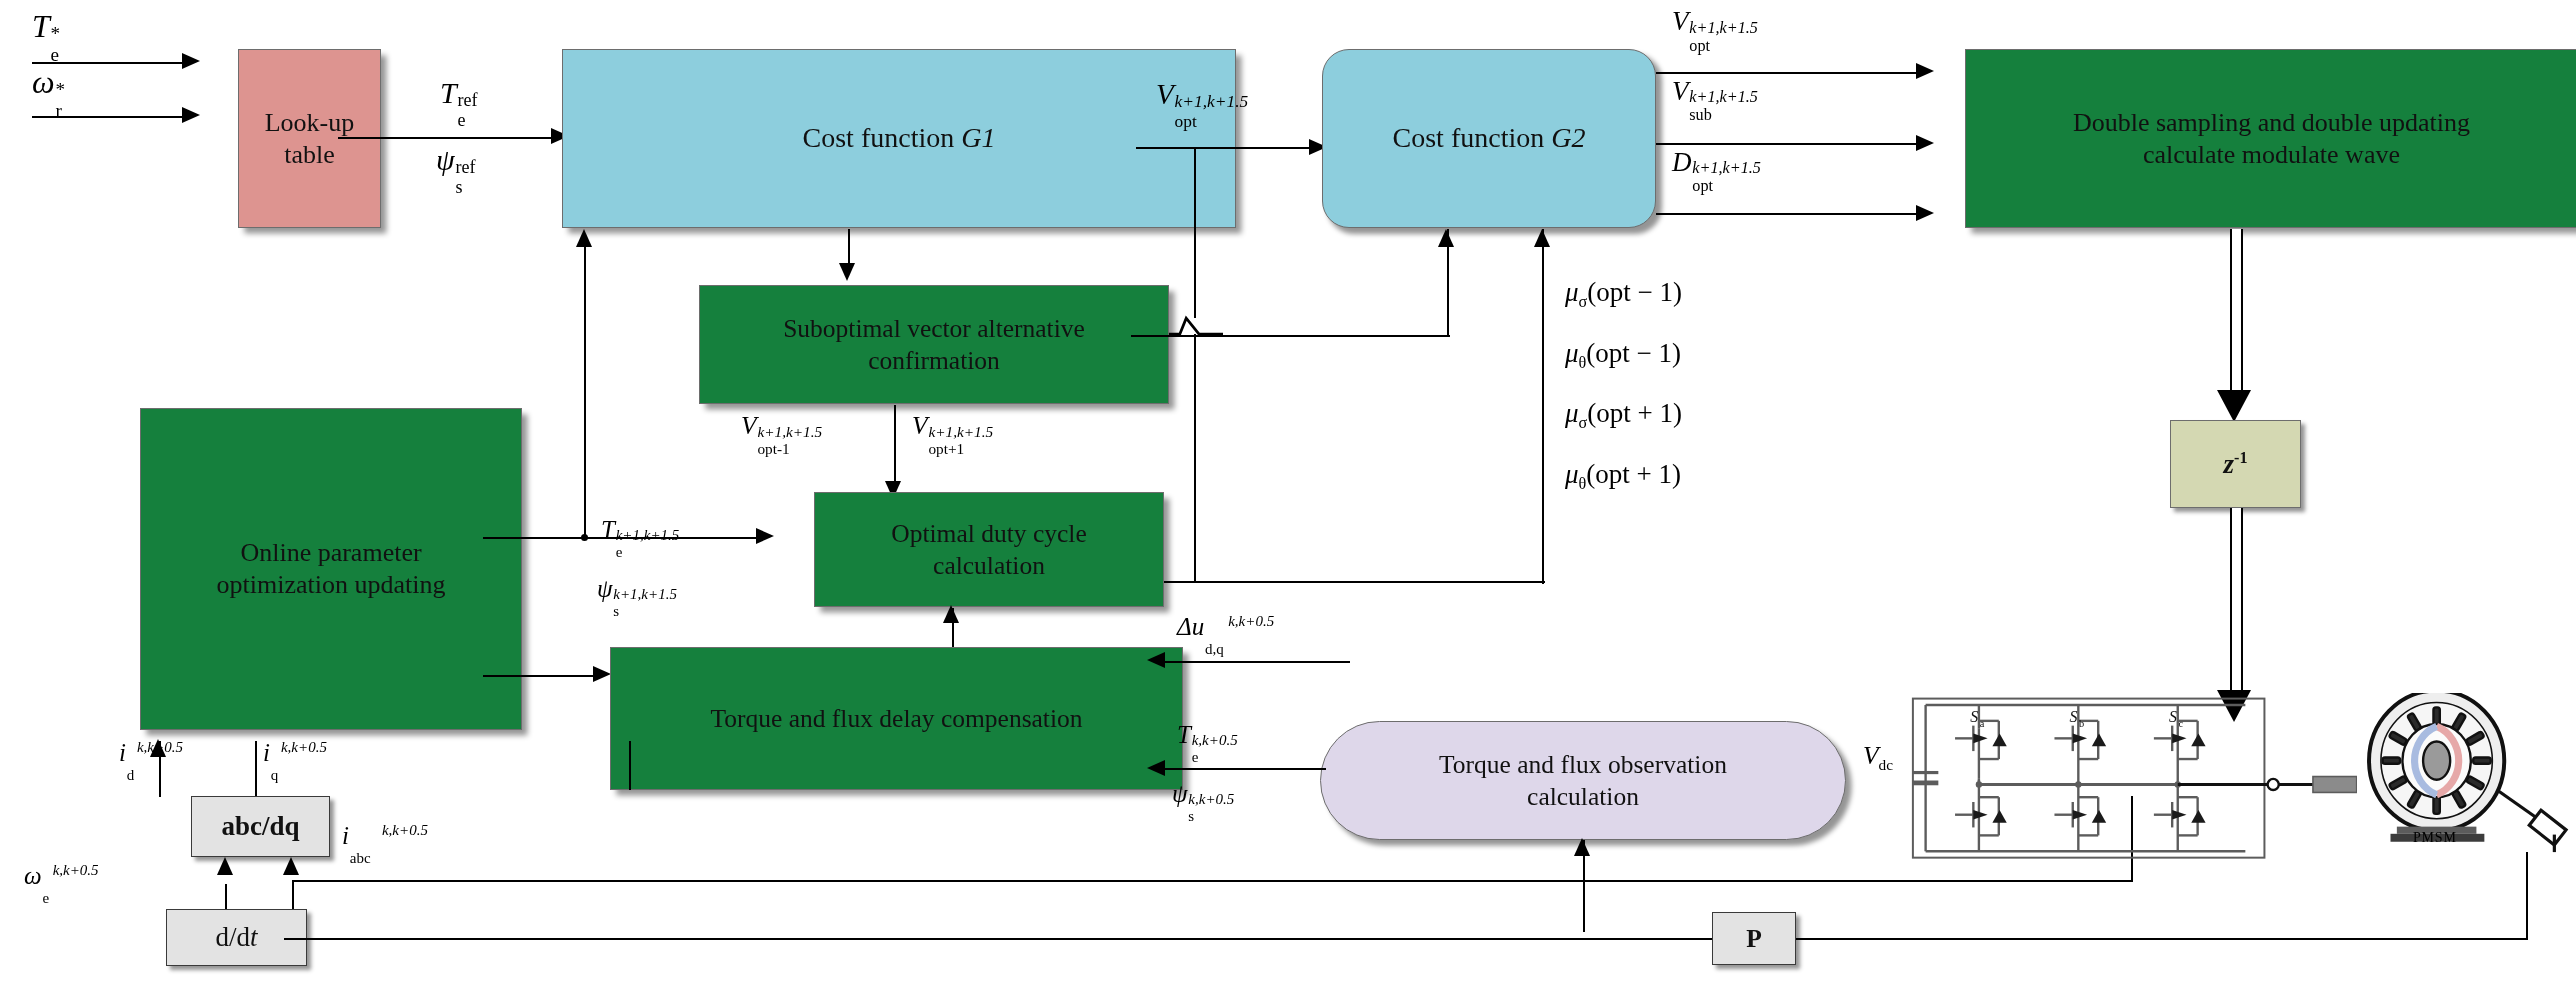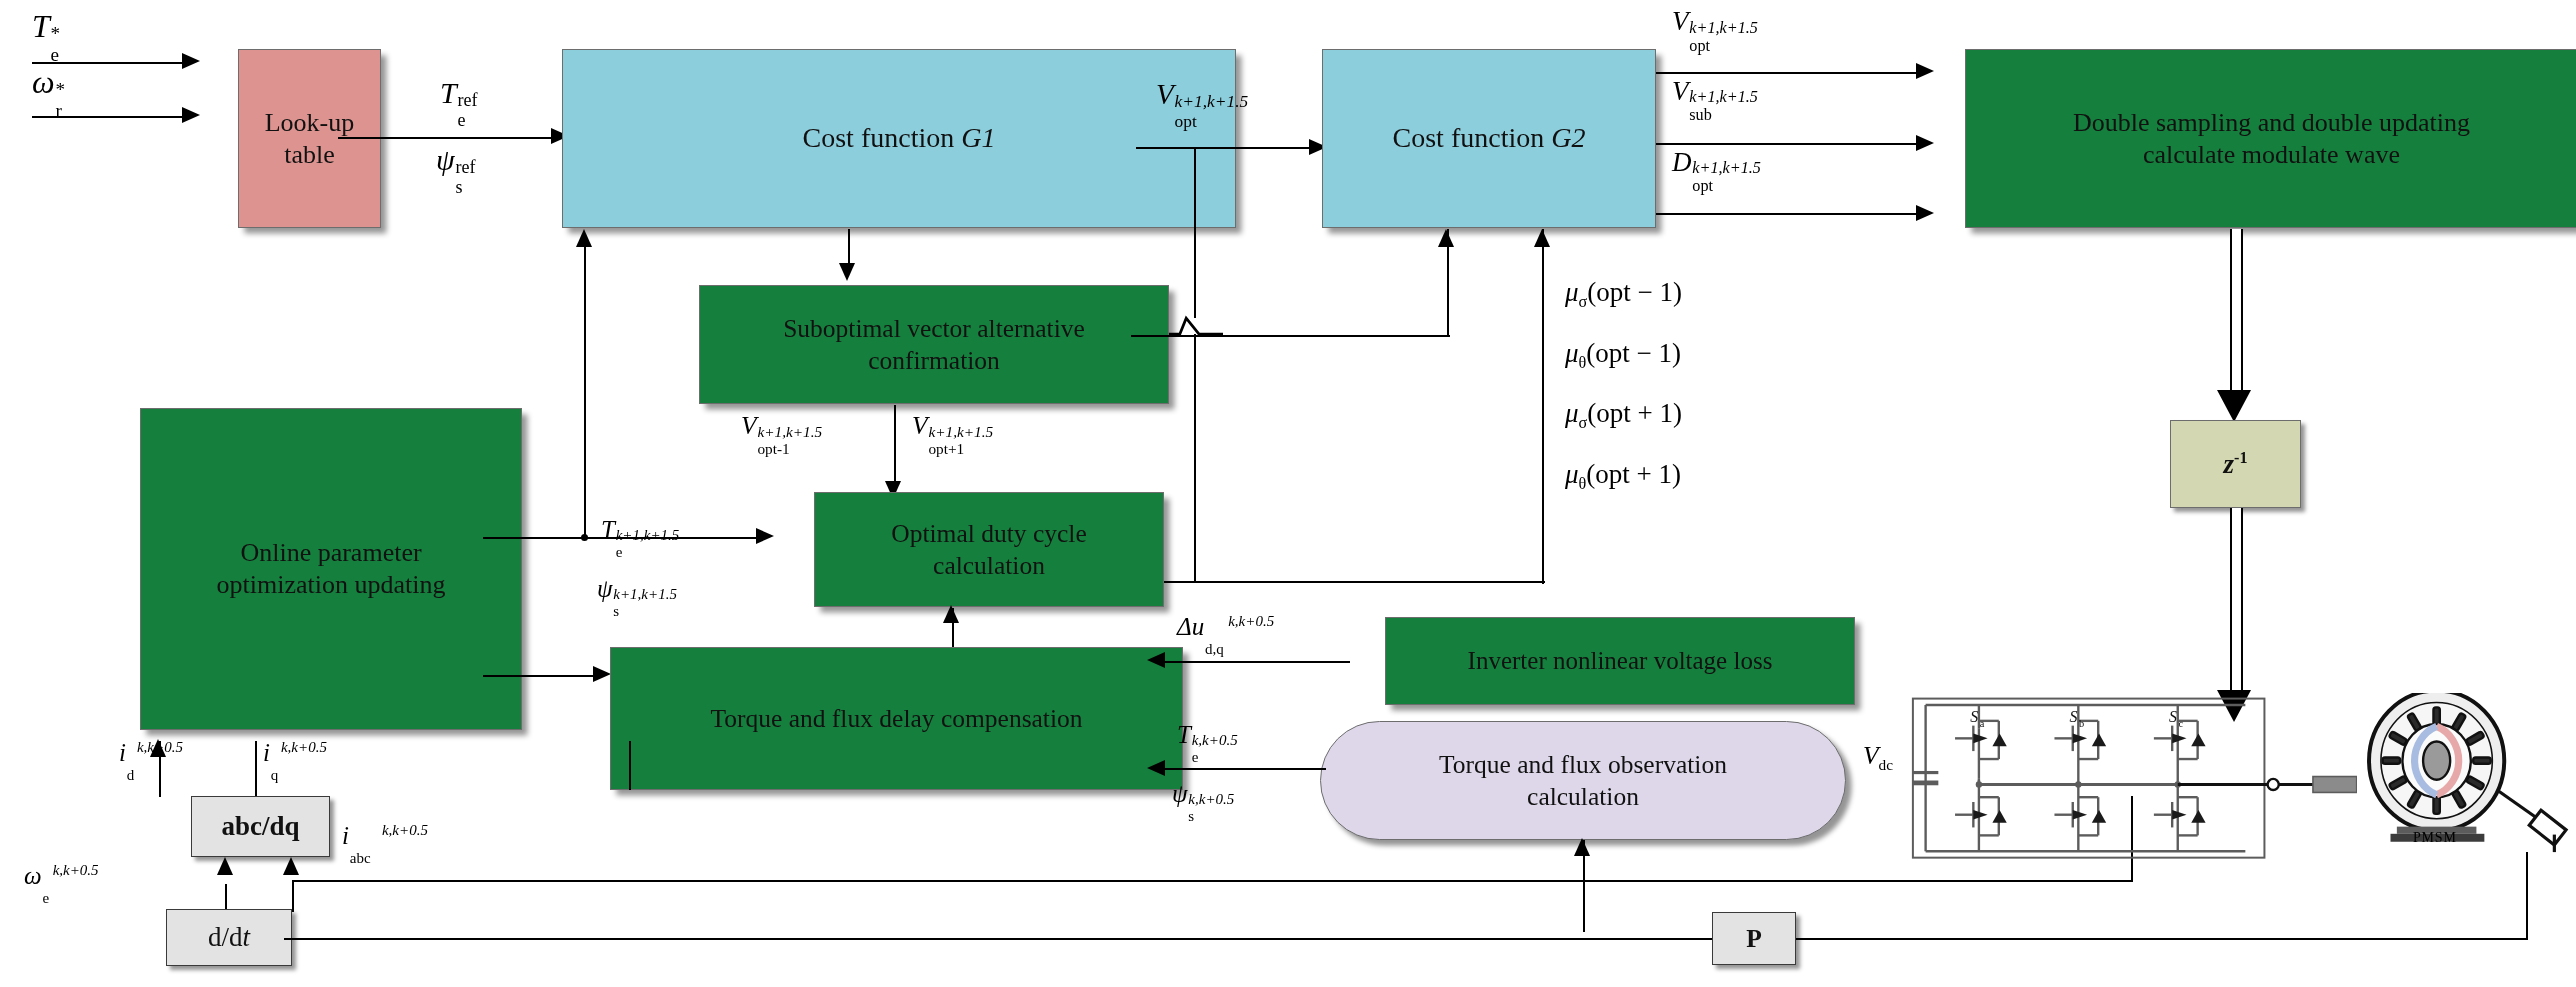--- a/index.html
+++ b/index.html
@@ -87,21 +87,21 @@
   <div class="h" style="left:1136px;top:147px;width:183px;"></div>
   <div class="ar r" style="left:1309px;top:139px;"></div>
 
   <div class="v" style="left:1194px;top:147px;height:171px;"></div>
   <div class="v" style="left:1194px;top:334px;height:247px;"></div>
 
   <svg style="position:absolute;left:1167px;top:315px;width:56px;height:24px;" viewBox="0 0 70 30" width="56" height="24">
     <path d="M0,24 L16,24 L24,4 L40,24 L70,24" stroke="#000" stroke-width="3.5" fill="none"></path>
   </svg>
 
-  <div class="blk cyan" style="left:1322px;top:49px;width:334px;height:179px;font-size:28px;">
+  <div class="blk cyan" style="left:1322px;top:49px;width:334px;height:179px;font-size:28px;border-radius:27px;">
     <span><span>Cost function </span><i class="mvar">G2</i></span>
   </div>
 
   <div class="lab mvar" style="left:1672px;top:6.4px;font-size:27px;">
     <span>V</span><span class="stack"><sup class="it">k+1,k+1.5</sup><sub>opt</sub></span>
   </div>
   <div class="h" style="left:1656px;top:72px;width:271px;"></div>
   <div class="ar r" style="left:1916px;top:63px;"></div>
 
   <div class="lab mvar" style="left:1672px;top:76px;font-size:27px;">
@@ -200,23 +200,20 @@
 
   <div class="v" style="left:952px;top:608px;height:40px;"></div>
   <div class="ar u" style="left:943px;top:605px;"></div>
 
   <div class="blk yellow" style="left:572px;top:647px;width:573px;height:143px;font-size:25.5px;">
     <span>Torque and flux delay compensation</span>
   </div>
 
   <div class="v" style="left:629px;top:741px;height:49px;"></div>
 
-  <div class="blk yellow" style="left:1347px;top:617px;width:470px;height:88px;font-size:25px;">
-    <span>Inverter nonlinear voltage loss</span>
-  </div>
   <div class="h" style="left:1163px;top:661px;width:187px;"></div>
   <div class="ar l" style="left:1147px;top:652px;"></div>
 
   <div class="lab mvar" style="left:1177px;top:613px;font-size:25px;">
     <span>Δu</span><span class="stack"><sub>d,q</sub></span><sup class="it" style="margin-left:24px">k,k+0.5</sup>
   </div>
 
   <div class="blk lilac round" style="left:1320px;top:721px;width:526px;height:119px;font-size:25.5px;flex-direction:column;">
     <div>Torque and flux observation</div>
     <div>calculation</div>
@@ -252,21 +249,21 @@
   <div class="lab mvar" style="left:24px;top:862px;font-size:25px;">
     <span>ω</span><span class="stack"><sub>e</sub></span><sup class="it" style="margin-left:11px">k,k+0.5</sup>
   </div>
 
   <div class="v" style="left:225px;top:884px;height:32px;"></div>
   <div class="ar u" style="left:217px;top:857px;"></div>
 
   <div class="v" style="left:292px;top:880px;height:32px;"></div>
   <div class="ar u" style="left:283px;top:857px;"></div>
 
-  <div class="blk grey small" style="left:166px;top:909px;width:126px;height:57px;font-size:27px;">
+  <div class="blk grey small" style="left:166px;top:909px;width:141px;height:57px;font-size:27px;">
     <span><span>d/d</span><i class="mvar">t</i></span>
   </div>
 
   <div class="lab mvar" style="left:342px;top:822px;font-size:25px;">
     <span>i</span><span class="stack"><sub>abc</sub></span><sup class="it" style="margin-left:33px">k,k+0.5</sup>
   </div>
 
   <div class="h" style="left:292px;top:880px;width:1841px;"></div>
   <div class="v" style="left:2131px;top:796px;height:86px;"></div>
 

